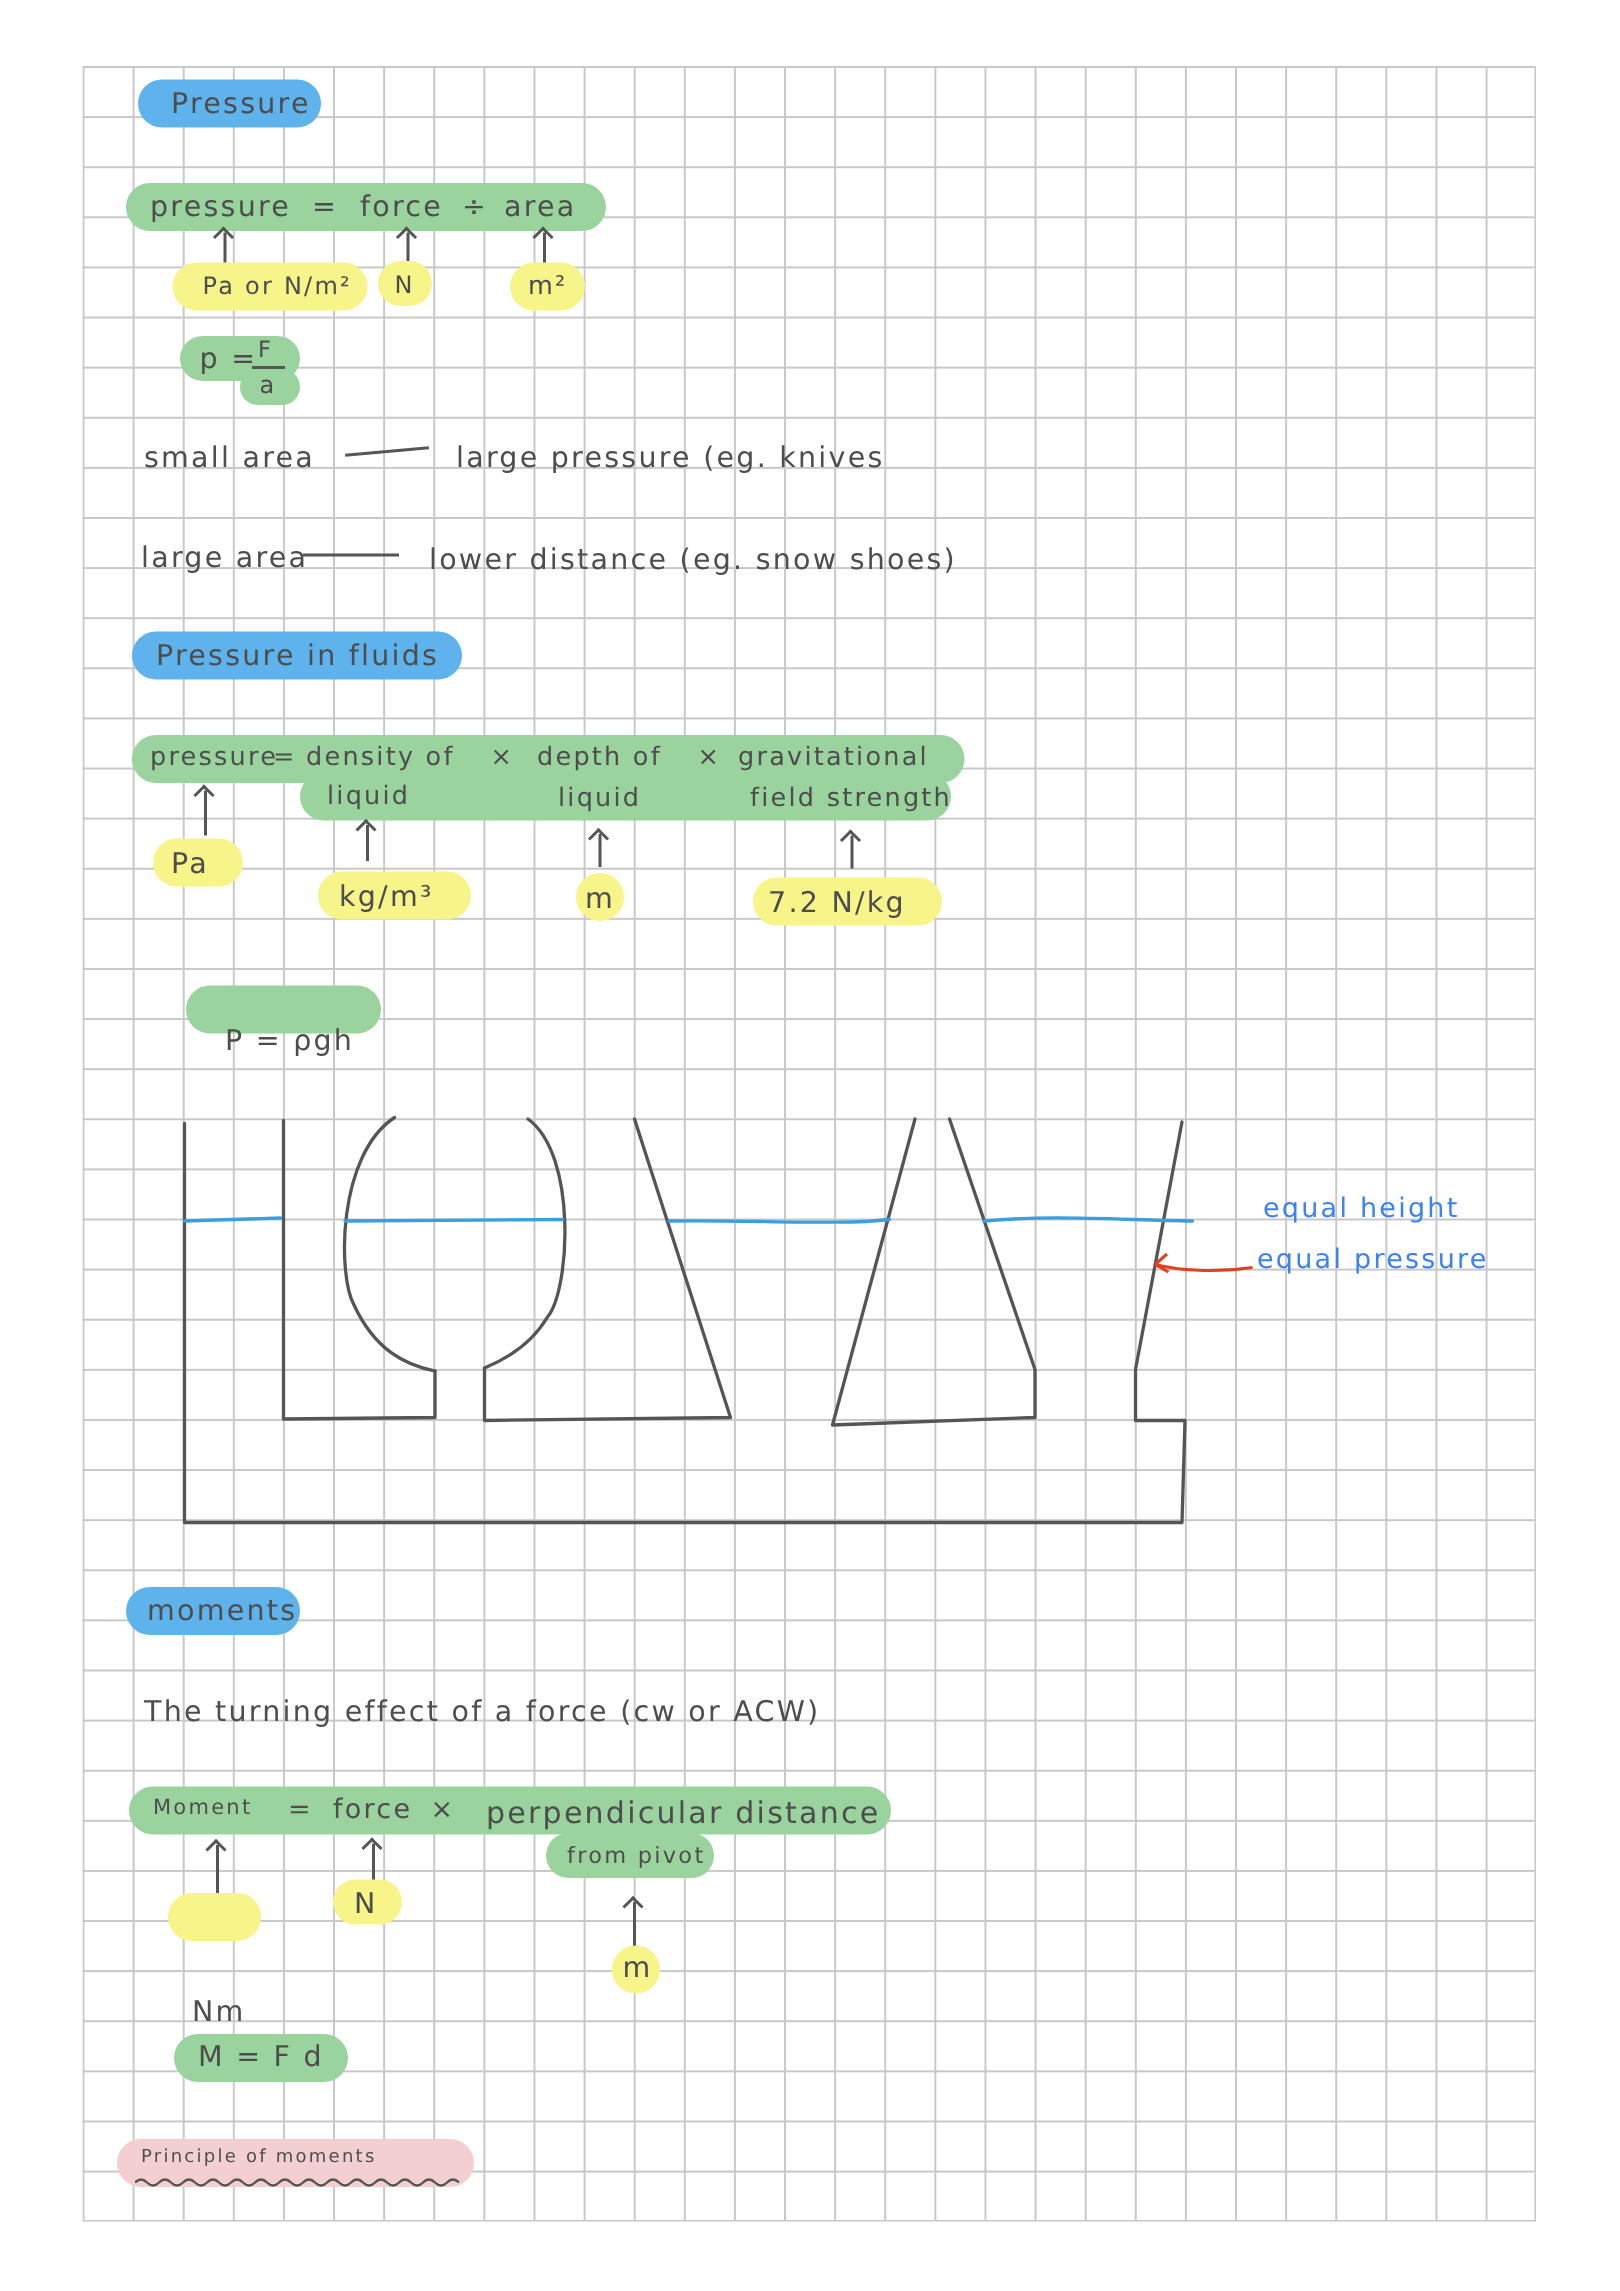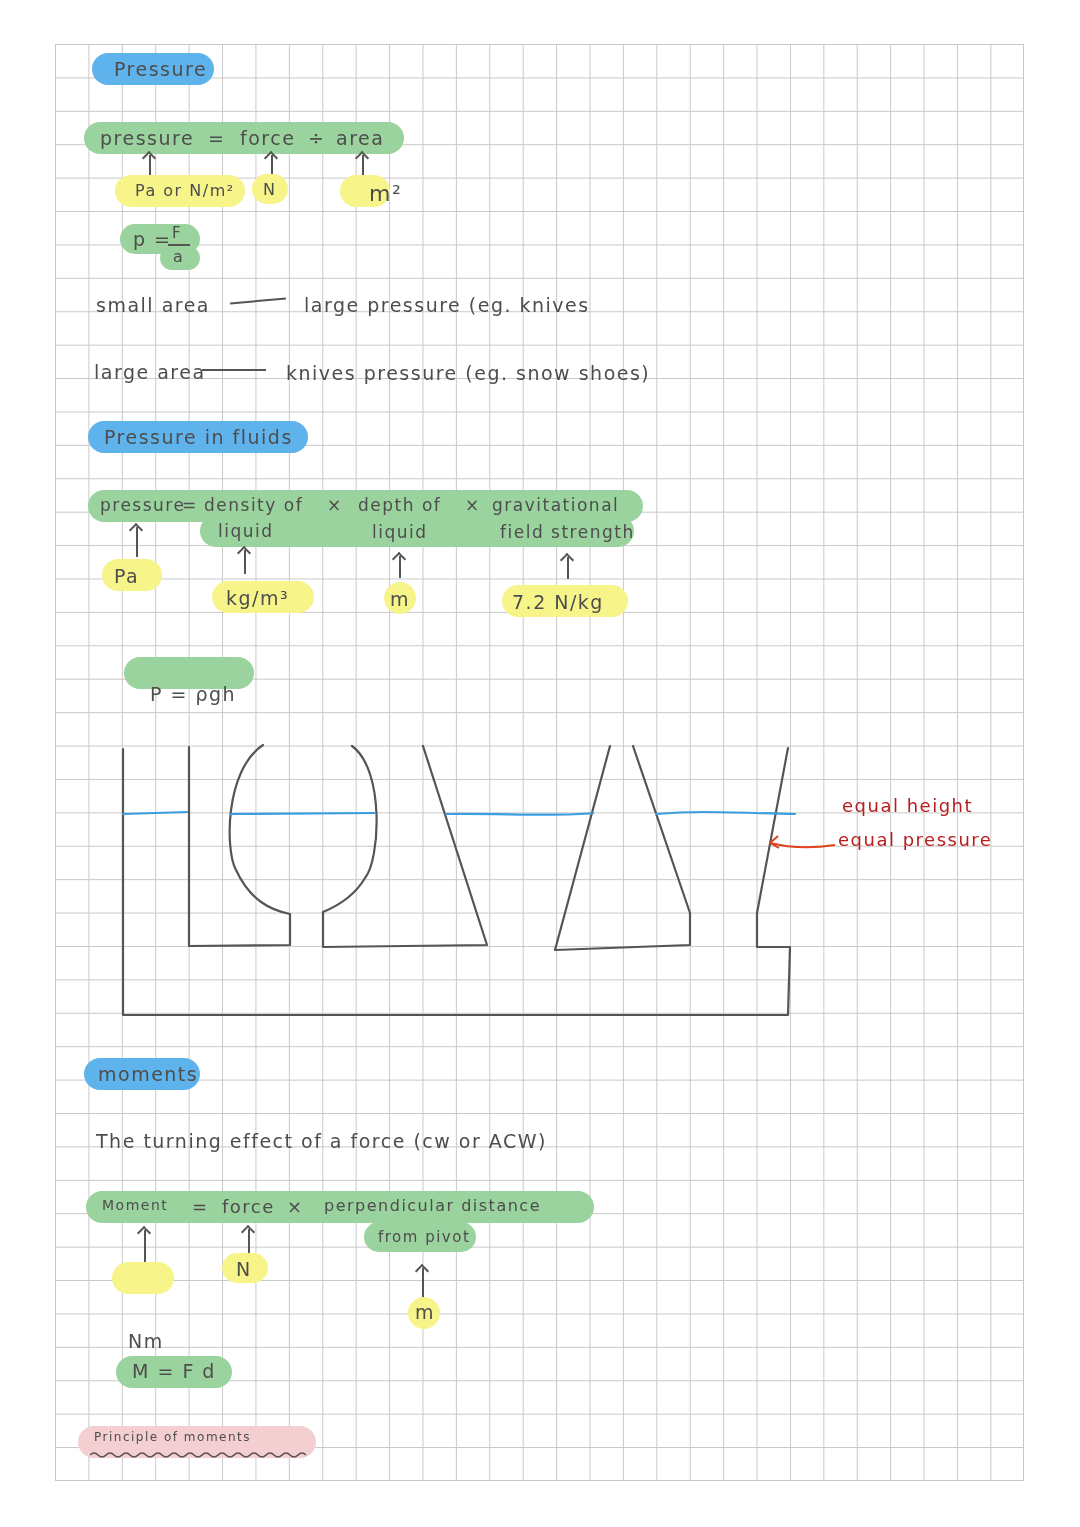--- a/index.html
+++ b/index.html
@@ -9,21 +9,21 @@
       linear-gradient(to right,#c8c8c8 1px,transparent 1px),
       linear-gradient(to bottom,#c8c8c8 1px,transparent 1px);
     background-size:33.41px 33.42px;
     border-right:1px solid #c8c8c8;border-bottom:1px solid #c8c8c8;box-sizing:border-box;}
   .hl{position:absolute;border-radius:18px;}
   .blue{background:#5fb3ec;}
   .green{background:#9ad39d;}
   .yellow{background:#f7f48a;border-radius:20px;}
   .pink{background:#f3cfd1;}
   .t{position:absolute;white-space:nowrap;font-size:19px;letter-spacing:1.5px;color:#4d4d4d;line-height:1;}
-  .red{color:#b91c1c;}
+  .red{color:#3b82f6;}
   .arrow{position:absolute;width:2px;background:#555;}
   .arrow::before{content:"";position:absolute;left:-5px;top:-2px;width:8px;height:8px;border-left:2px solid #555;border-top:2px solid #555;transform:rotate(45deg);}
   svg.diagram{position:absolute;left:0;top:0;}
   .squiggle{position:absolute;height:6px;}
 </style>
 </head>
 <body>
 
 <div class="grid"></div>
 
@@ -39,36 +39,36 @@
 
 <div class="arrow" style="left:149px;top:155px;height:22px;"></div>
 <div class="arrow" style="left:271px;top:155px;height:22px;"></div>
 <div class="arrow" style="left:362px;top:155px;height:22px;"></div>
 
 <div class="hl yellow" style="left:115px;top:175px;width:130px;height:32px;"></div>
 <div class="t" style="left:135px;top:183px;font-size:16px;">Pa or N/m²</div>
 <div class="hl yellow" style="left:252px;top:174px;width:36px;height:30px;"></div>
 <div class="t" style="left:263px;top:182px;font-size:16px;">N</div>
 <div class="hl yellow" style="left:340px;top:175px;width:50px;height:32px;"></div>
-<div class="t" style="left:369px;top:183px;font-size:22px;">m²</div>
+<div class="t" style="left:352px;top:183px;font-size:17px;">m²</div>
 
 <div class="hl green" style="left:120px;top:224px;width:80px;height:30px;"></div>
 <div class="hl green" style="left:160px;top:246px;width:40px;height:24px;"></div>
 <div class="t" style="left:133px;top:230px;">p =</div>
 <div class="t" style="left:172px;top:226px;font-size:15px;">F</div>
 <div style="position:absolute;left:168px;top:244px;width:22px;height:2px;background:#555;"></div>
 <div class="t" style="left:173px;top:249px;font-size:16px;">a</div>
 
 <div class="t" style="left:96px;top:296px;">small area</div>
 <div style="position:absolute;left:230px;top:300px;width:56px;height:2px;background:#555;transform:rotate(-5deg);"></div>
 <div class="t" style="left:304px;top:296px;">large pressure (eg. knives</div>
 
 <div class="t" style="left:94px;top:363px;">large area</div>
 <div style="position:absolute;left:202px;top:369px;width:64px;height:2px;background:#555;"></div>
-<div class="t" style="left:286px;top:364px;">knives pressure (eg. snow shoes)</div>
+<div class="t" style="left:286px;top:364px;">lower distance (eg. snow shoes)</div>
 
 <div class="hl blue" style="left:88px;top:421px;width:220px;height:32px;"></div>
 <div class="t" style="left:104px;top:428px;">Pressure in fluids</div>
 
 <div class="hl green" style="left:88px;top:490px;width:555px;height:32px;"></div>
 <div class="hl green" style="left:200px;top:515px;width:434px;height:32px;"></div>
 <div class="t" style="left:100px;top:497px;font-size:17px;">pressure</div>
 <div class="t" style="left:182px;top:497px;font-size:17px;">=</div>
 <div class="t" style="left:204px;top:497px;font-size:17px;">density of</div>
 <div class="t" style="left:327px;top:497px;font-size:17px;">×</div>
@@ -124,21 +124,21 @@
 <div class="t" style="left:98px;top:1065px;">moments</div>
 
 <div class="t" style="left:96px;top:1132px;">The turning effect of a force (cw or ACW)</div>
 
 <div class="hl green" style="left:86px;top:1191px;width:508px;height:32px;"></div>
 <div class="hl green" style="left:364px;top:1222px;width:112px;height:30px;"></div>
 <div class="t" style="left:102px;top:1198px;font-size:14px;">Moment</div>
 <div class="t" style="left:192px;top:1198px;font-size:18px;">=</div>
 <div class="t" style="left:222px;top:1198px;font-size:18px;">force</div>
 <div class="t" style="left:287px;top:1198px;font-size:18px;">×</div>
-<div class="t" style="left:324px;top:1198px;font-size:16px;">perpendicular distance</div>
+<div class="t" style="left:324px;top:1198px;font-size:20px;">perpendicular distance</div>
 <div class="t" style="left:378px;top:1230px;font-size:15px;">from pivot</div>
 
 <div class="arrow" style="left:144px;top:1230px;height:36px;"></div>
 <div class="arrow" style="left:248px;top:1229px;height:28px;"></div>
 <div class="arrow" style="left:422px;top:1268px;height:32px;"></div>
 
 <div class="hl yellow" style="left:112px;top:1262px;width:62px;height:32px;"></div>
 <div class="t" style="left:128px;top:1332px;">Nm</div>
 <div class="hl yellow" style="left:222px;top:1253px;width:46px;height:30px;"></div>
 <div class="t" style="left:236px;top:1260px;">N</div>

